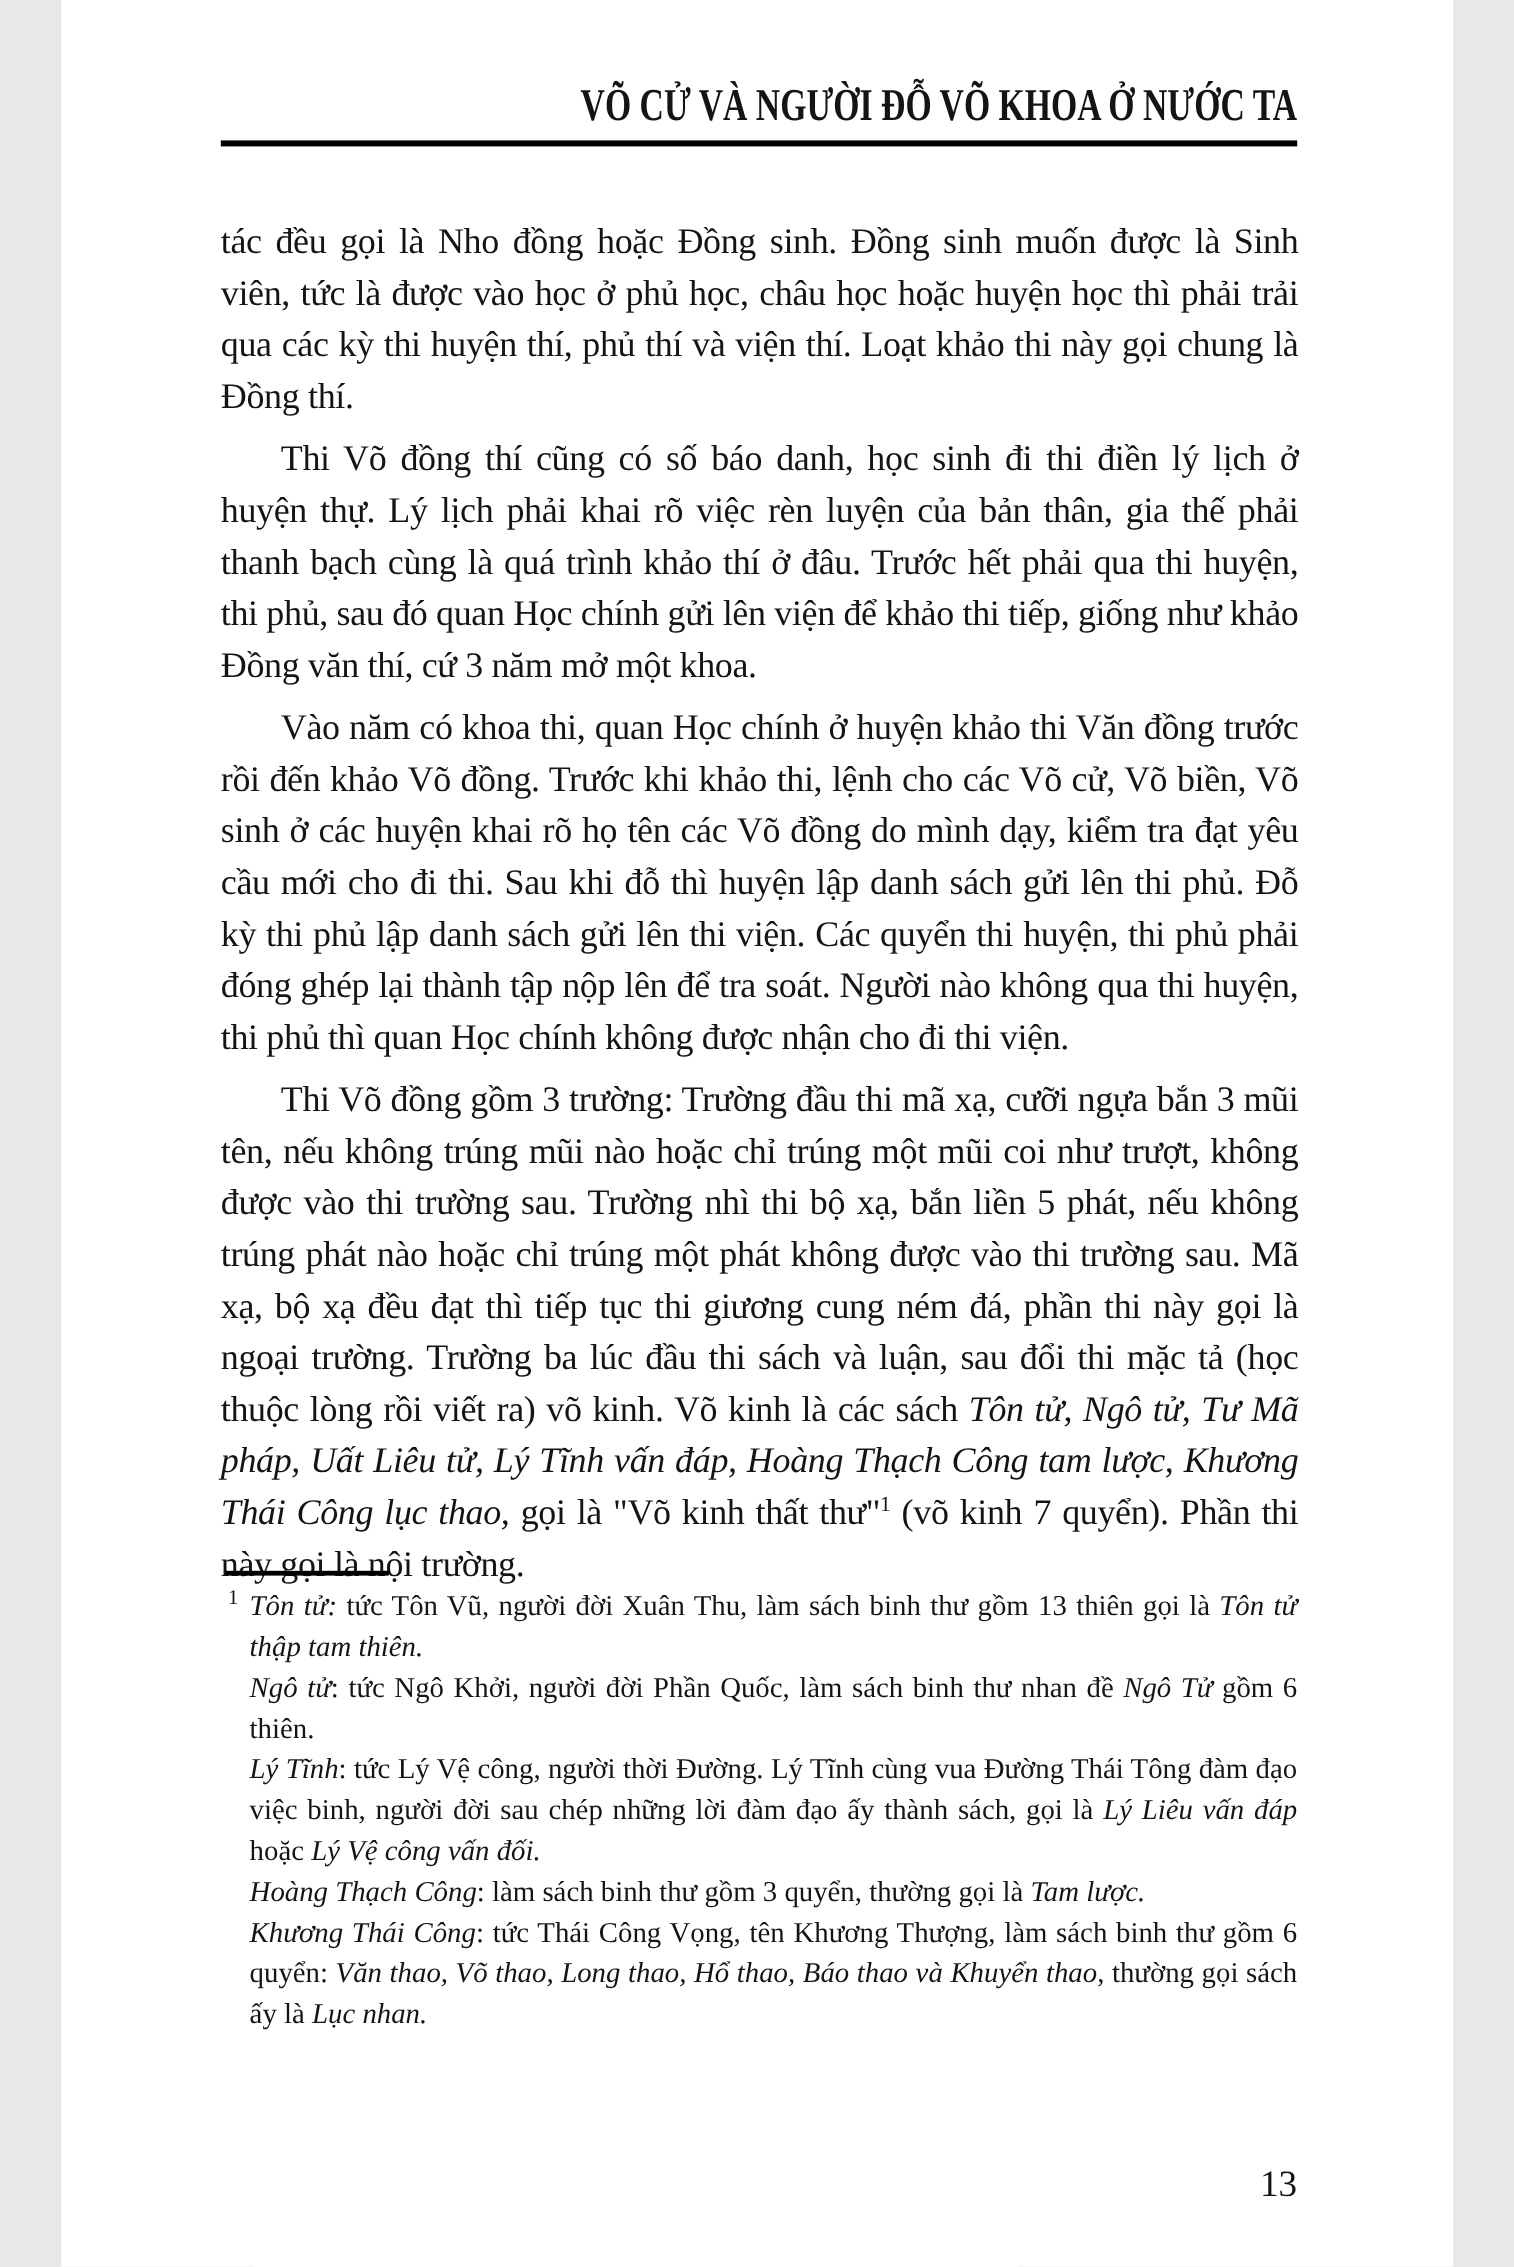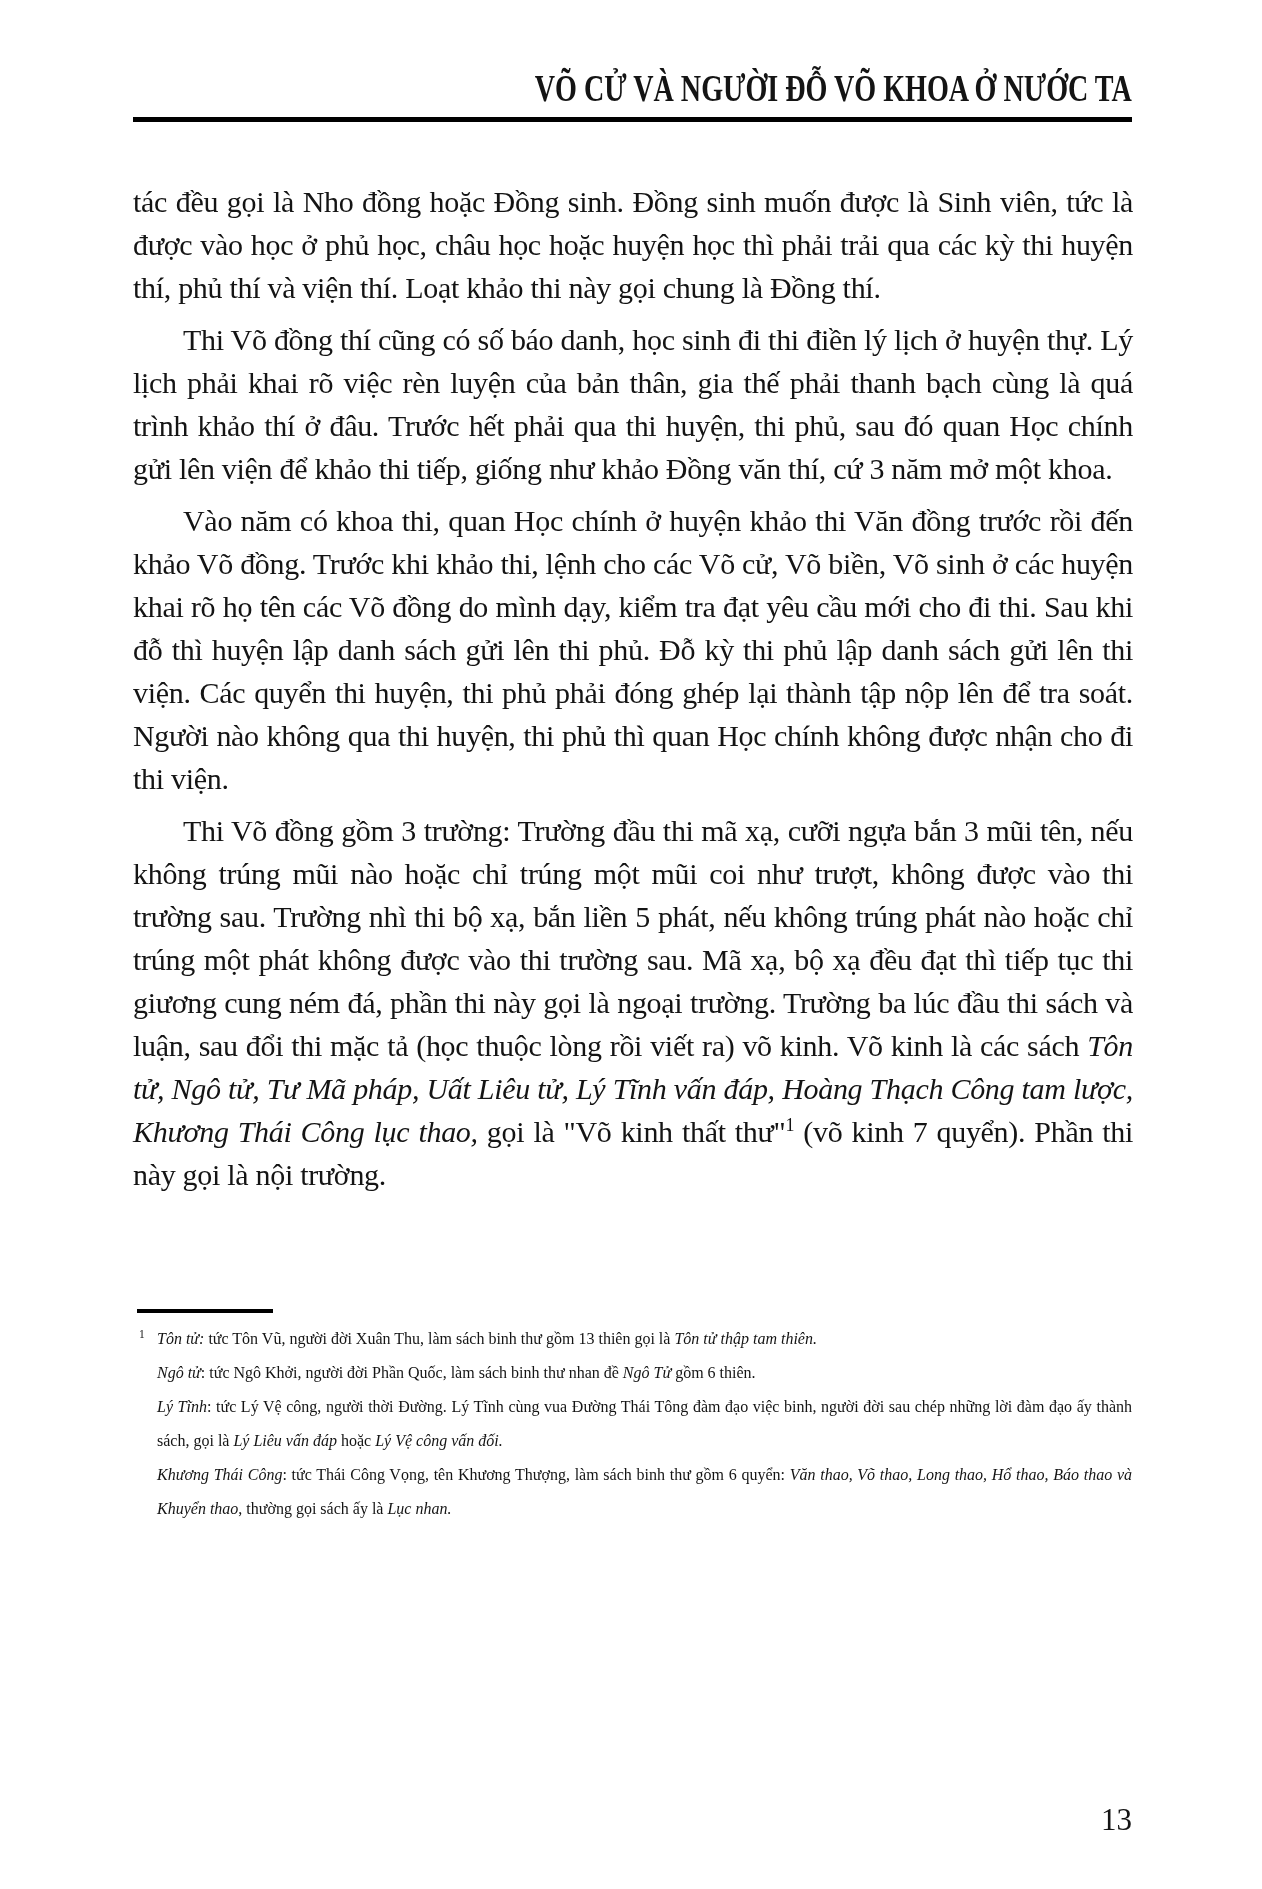--- a/index.html
+++ b/index.html
@@ -1,18 +1,18 @@
 <!DOCTYPE html>
 <html><head>
 <meta charset="utf-8">
 <style>
   html,body{margin:0;padding:0;background:#e8e8e8;}
   .page{
     position:relative;
-    width:1262px;height:1889px;
+    width:1160px;height:1889px;
     background:#ffffff;
     font-family:"Liberation Serif","DejaVu Serif",serif;
     color:#141414;
     overflow:hidden;
     margin:0 auto;
   }
   .running-title-wrap{
     position:absolute;left:133px;right:130px;top:66px;
     text-align:right;
   }
@@ -34,21 +34,21 @@
   }
   .body-text p{margin:0 0 9px 0;}
   .body-text p.indent{text-indent:50px;}
   sup.ref{font-size:0.6em;vertical-align:super;line-height:0;}
   .footnote-sep{
     position:absolute;left:137px;top:1309px;
     width:136px;height:4px;background:#000;
   }
   .footnotes{
     position:absolute;left:133px;right:130px;top:1322px;
-    font-size:16px;line-height:34px;
+    font-size:24px;line-height:34px;
     text-align:justify;
   }
   .footnotes p{
     margin:0;
     padding-left:24px;
   }
   .footnotes p .fn-marker{
     display:inline-block;width:0;
     transform:translateX(-18px);
     font-size:0.72em;vertical-align:super;line-height:0;
@@ -75,18 +75,19 @@
       <p class="indent"><span>Vào năm có khoa thi, quan Học chính ở huyện khảo thi Văn đồng trước rồi đến khảo Võ đồng. Trước khi khảo thi, lệnh cho các Võ cử, Võ biền, Võ sinh ở các huyện khai rõ họ tên các Võ đồng do mình dạy, kiểm tra đạt yêu cầu mới cho đi thi. Sau khi đỗ thì huyện lập danh sách gửi lên thi phủ. Đỗ kỳ thi phủ lập danh sách gửi lên thi viện. Các quyển thi huyện, thi phủ phải đóng ghép lại thành tập nộp lên để tra soát. Người nào không qua thi huyện, thi phủ thì quan Học chính không được nhận cho đi thi viện.</span></p>
       <p class="indent"><span>Thi Võ đồng gồm 3 trường: Trường đầu thi mã xạ, cưỡi ngựa bắn 3 mũi tên, nếu không trúng mũi nào hoặc chỉ trúng một mũi coi như trượt, không được vào thi trường sau. Trường nhì thi bộ xạ, bắn liền 5 phát, nếu không trúng phát nào hoặc chỉ trúng một phát không được vào thi trường sau. Mã xạ, bộ xạ đều đạt thì tiếp tục thi giương cung ném đá, phần thi này gọi là ngoại trường. Trường ba lúc đầu thi sách và luận, sau đổi thi mặc tả (học thuộc lòng rồi viết ra) võ kinh. Võ kinh là các sách </span><i>Tôn tử, Ngô tử, Tư Mã pháp, Uất Liêu tử, Lý Tĩnh vấn đáp, Hoàng Thạch Công tam lược, Khương Thái Công lục thao,</i><span> gọi là "Võ kinh thất thư"</span><sup class="ref">1</sup><span> (võ kinh 7 quyển). Phần thi này gọi là nội trường.</span></p>
     </main>
 
   <div class="footnote-sep"></div>
 
   <section class="footnotes" id="footnotes">
       <p><span class="fn-marker">1</span><i>Tôn tử:</i><span> tức Tôn Vũ, người đời Xuân Thu, làm sách binh thư gồm 13 thiên gọi là </span><i>Tôn tử thập tam thiên.</i></p>
       <p><i>Ngô tử</i><span>: tức Ngô Khởi, người đời Phần Quốc, làm sách binh thư nhan đề </span><i>Ngô Tử</i><span> gồm 6 thiên.</span></p>
       <p><i>Lý Tĩnh</i><span>: tức Lý Vệ công, người thời Đường. Lý Tĩnh cùng vua Đường Thái Tông đàm đạo việc binh, người đời sau chép những lời đàm đạo ấy thành sách, gọi là </span><i>Lý Liêu vấn đáp</i><span> hoặc </span><i>Lý Vệ công vấn đối.</i></p>
+      <p><i>Hoàng Thạch Công</i><span>: làm sách binh thư gồm 3 quyển, thường gọi là </span><i>Tam lược.</i></p>
       <p><i>Khương Thái Công</i><span>: tức Thái Công Vọng, tên Khương Thượng, làm sách binh thư gồm 6 quyển: </span><i>Văn thao, Võ thao, Long thao, Hổ thao, Báo thao và Khuyển thao</i><span>, thường gọi sách ấy là </span><i>Lục nhan.</i></p>
     </section>
 
   <div class="page-number">13</div>
 
 </div>
 
 </body></html>

